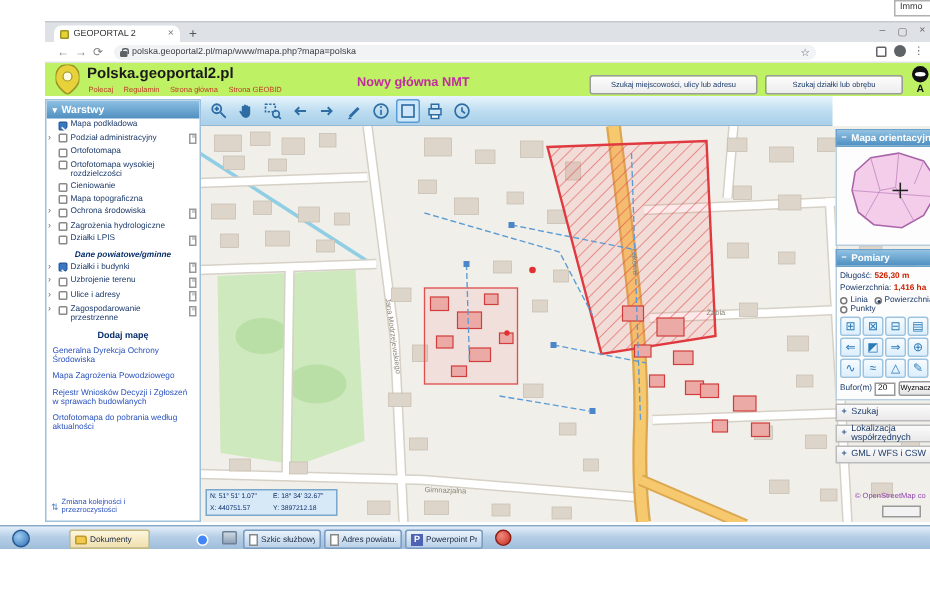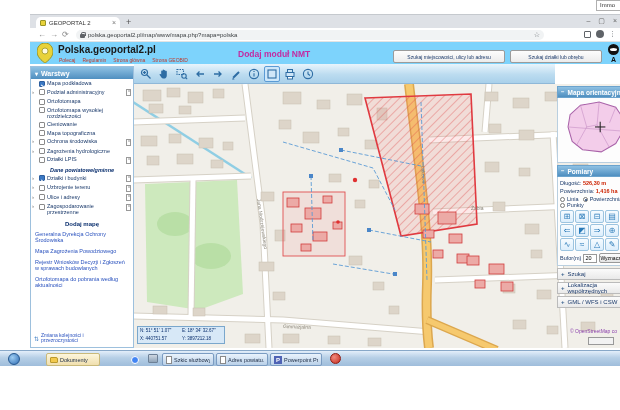--- a/index.html
+++ b/index.html
@@ -25,21 +25,21 @@
   .urlpill .lock::before{content:"";position:absolute;left:0;bottom:0;width:5px;height:4px;background:#5f6368;border-radius:1px}
   .urlpill .lock::after{content:"";position:absolute;left:1px;top:0;width:3px;height:3px;border:1px solid #5f6368;border-bottom:none;border-radius:2px 2px 0 0}
   .urltext{font-size:6px;color:#3c4043;white-space:nowrap;overflow:hidden;flex:1}
   .star{font-size:7px;color:#5f6368}
   .chromeicons{position:absolute;right:4px;top:2px;display:flex;gap:5px;align-items:center}
   .puzzle{width:7px;height:7px;border:1px solid #5f6368;border-radius:1px}
   .avatar{width:8px;height:8px;border-radius:50%;background:#5f6368}
   .dots{font-size:7px;color:#5f6368}
 
   
-  #pagehead{left:30px;top:42px;width:590px;height:22px;background:#7dd3fc;z-index:5}
+  #pagehead{left:30px;top:42px;width:590px;height:22px;background:#bef264;z-index:5}
   .logo{position:absolute;left:7px;top:1px;width:16px;height:20px}
   .site-title{position:absolute;left:28px;top:2px;font-size:10px;font-weight:bold;color:#1a1a1a}
   .site-links{position:absolute;left:29px;top:15px;display:flex;gap:7px;font-size:5px}
   .site-links span{color:#c0392b;cursor:pointer}
   .nmt{position:absolute;left:208px;top:7px;font-size:8.5px;font-weight:bold;color:#c22ba1}
   .hbtn{position:absolute;top:8px;height:13px;background:linear-gradient(#fdfdfd,#ececec);border:1px solid #9b9b9b;border-radius:2px;font-size:5px;color:#1b3a6b;display:flex;align-items:center;justify-content:center;padding:0 4px}
   #hbtn1{left:363px;width:112px}
   #hbtn2{left:480px;width:92px}
   .eyeic{position:absolute;left:578px;top:2px;width:11px;height:11px;border-radius:50%;background:#111}
   .eyeic::after{content:"";position:absolute;left:2px;top:4px;width:7px;height:3px;border-radius:50%;background:#fff}
@@ -154,21 +154,21 @@
     <path d="M8,0 C13,0 16,4 16,9 C16,15 8,20 8,20 C8,20 0,15 0,9 C0,4 3,0 8,0 Z" fill="#e8d23a" stroke="#9a9426"></path>
     <circle cx="8" cy="8" r="3" fill="#fffbe0" stroke="#9a9426" stroke-width="0.8"></circle>
   </svg>
   <div class="site-title">Polska.geoportal2.pl</div>
   <div class="site-links">
     <span>Polecaj</span>
     <span>Regulamin</span>
     <span>Strona główna</span>
     <span>Strona GEOBID</span>
   </div>
-  <div class="nmt">Dodaj moduł NMT</div>
+  <div class="nmt">Nowy główna NMT</div>
   <div id="hbtn1" class="hbtn">Szukaj miejscowości, ulicy lub adresu</div>
   <div id="hbtn2" class="hbtn">Szukaj działki lub obrębu</div>
   <div class="eyeic"></div>
   <div class="fontA">A</div>
 </div>
 
 <div id="sidebar" class="abs">
   <div class="sidehead">
       <span>Warstwy</span>
     </div>

